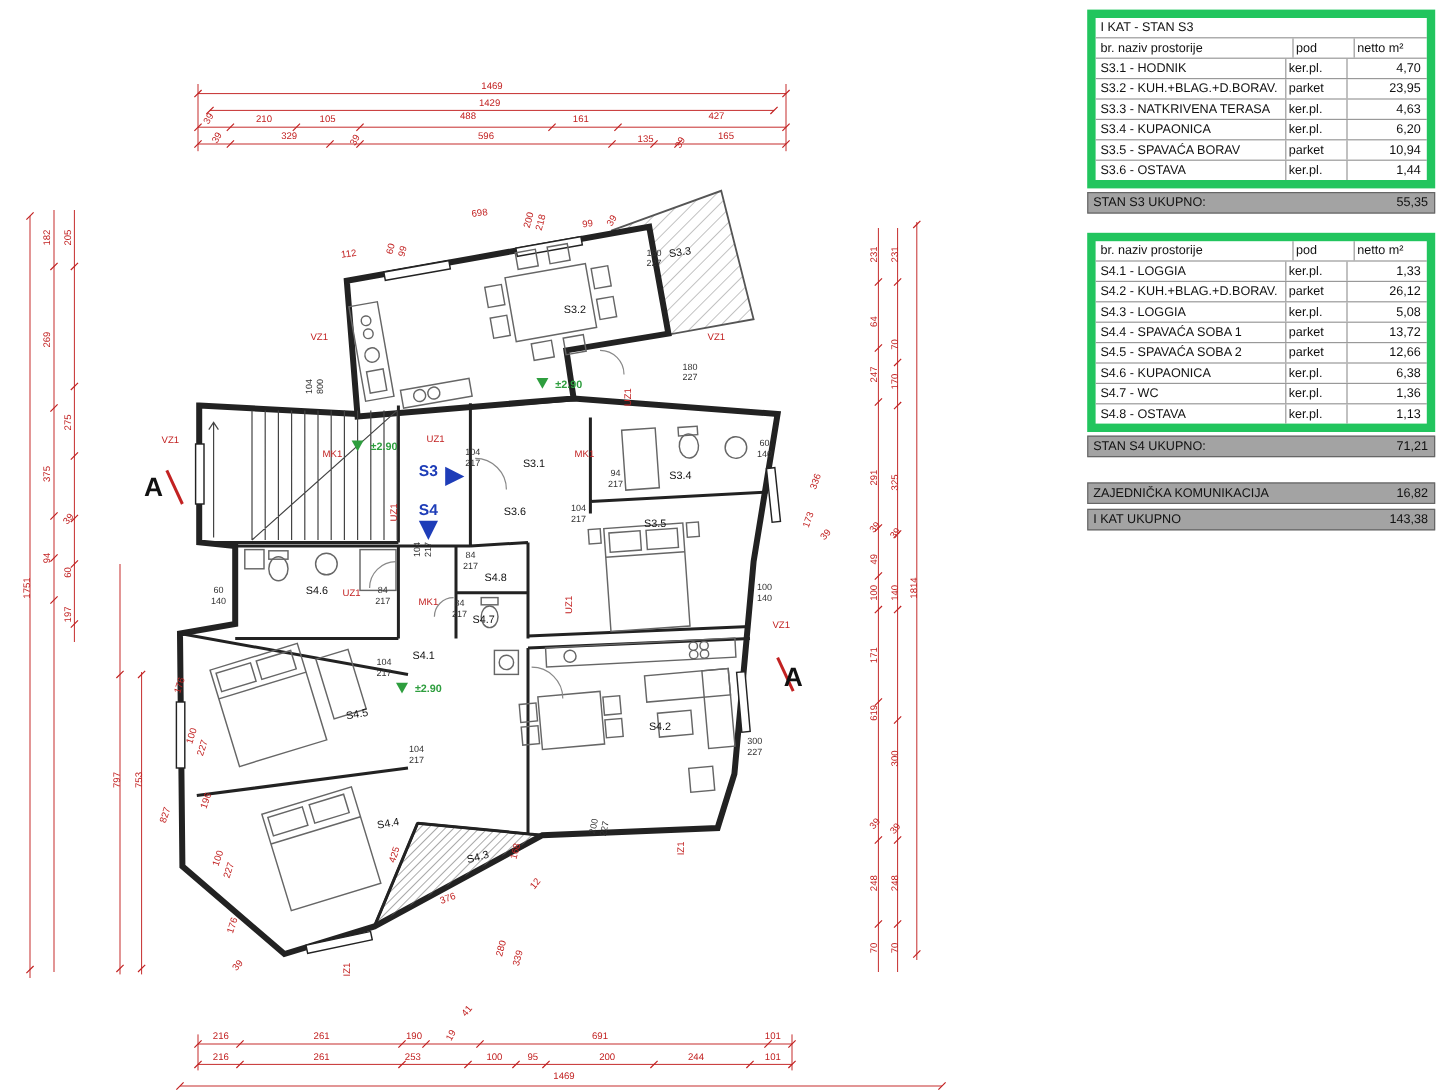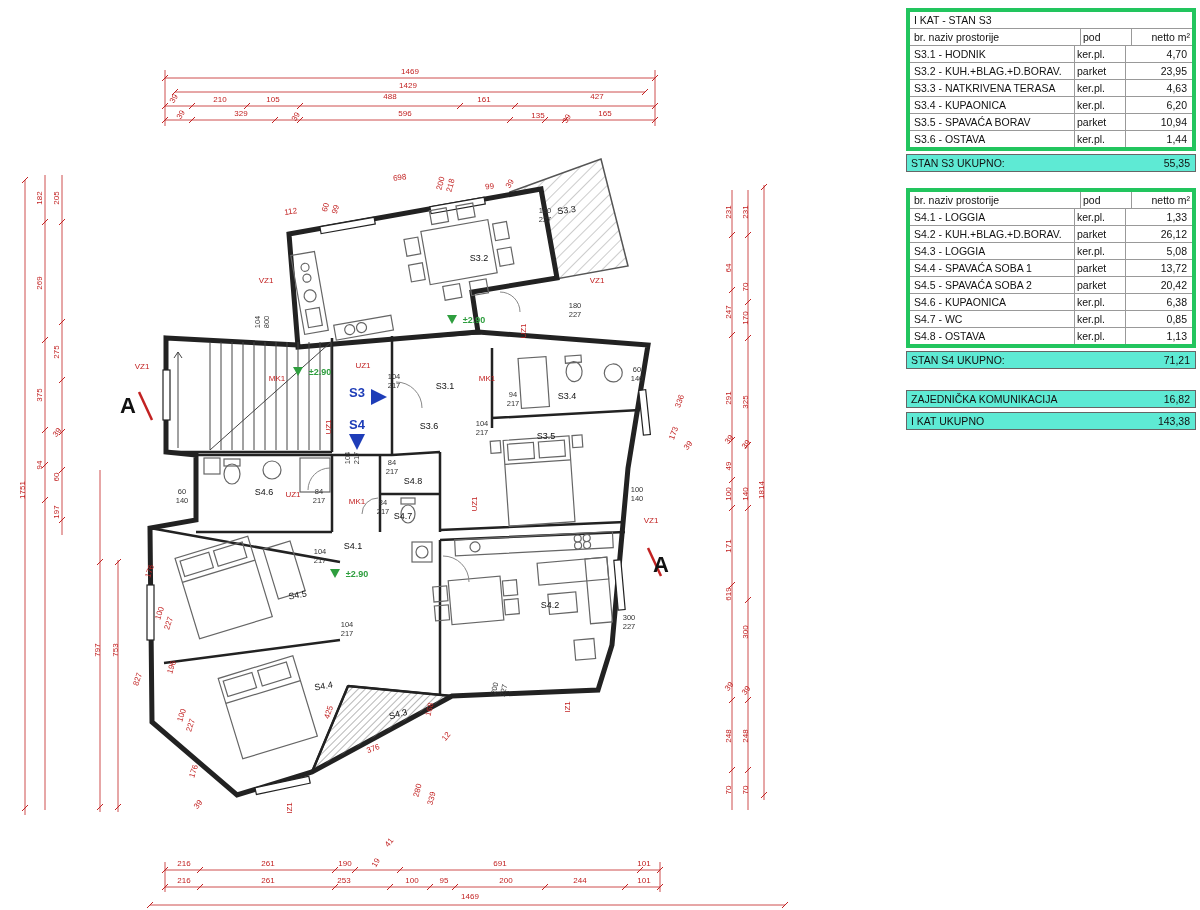--- a/index.html
+++ b/index.html
@@ -1,29 +1,29 @@
 <!DOCTYPE html>
 <html><head>
 <meta charset="utf-8">
 <style>
   html,body{margin:0;padding:0;background:#fff}
   .stage{position:relative;width:1200px;height:910px;background:#fff;overflow:hidden;
          font-family:"Liberation Sans",sans-serif}
   svg text{font-family:"Liberation Sans",sans-serif}
   
   .panel{position:absolute;left:906px;top:8px;width:290px;font-size:10.5px;color:#111}
-  .tbox{border:4px solid #22c55e;background:#fff}
+  .tbox{border:7px solid #22c55e;background:#fff}
   .trow{display:flex;align-items:stretch;border-bottom:1px solid #999;min-height:14px;line-height:14px}
   .tbox .trow:last-child{border-bottom:none}
   .ttitle{display:block;padding:2px 4px;border-bottom:1px solid #999}
   .c1{flex:1;padding:1px 4px;border-right:1px solid #999;white-space:nowrap;overflow:hidden}
   .c2{width:46px;text-align:left;border-right:1px solid #999;padding:1px 2px}
   .c3{width:56px;text-align:right;padding:1px 5px}
-  .c3h{width:56px;text-align:right;padding:1px 2px}
-  .total{border:1px solid #666;margin-top:3px;background:#5eead4}
+  .c3h{width:56px;text-align:left;padding:1px 2px}
+  .total{border:1px solid #666;margin-top:3px;background:#a3a3a3}
   .total .c1{border-right:none}
   #tbl-1{margin-top:16px}
   #summary{margin-top:21px}
   .sum{margin-top:4px}
 </style>
 </head>
 <body>
 
 <div class="stage">
 
@@ -440,31 +440,31 @@
             <div class="c3">5,08</div>
           </div>
           <div class="trow">
             <div class="c1">S4.4 - SPAVAĆA SOBA 1</div>
             <div class="c2">parket</div>
             <div class="c3">13,72</div>
           </div>
           <div class="trow">
             <div class="c1">S4.5 - SPAVAĆA SOBA 2</div>
             <div class="c2">parket</div>
-            <div class="c3">20,42</div>
+            <div class="c3">12,66</div>
           </div>
           <div class="trow">
             <div class="c1">S4.6 - KUPAONICA</div>
             <div class="c2">ker.pl.</div>
             <div class="c3">6,38</div>
           </div>
           <div class="trow">
             <div class="c1">S4.7 - WC</div>
             <div class="c2">ker.pl.</div>
-            <div class="c3">0,85</div>
+            <div class="c3">1,36</div>
           </div>
           <div class="trow">
             <div class="c1">S4.8 - OSTAVA</div>
             <div class="c2">ker.pl.</div>
             <div class="c3">1,13</div>
           </div>
         </div>
         <div class="trow total">
           <div class="c1">STAN S4  UKUPNO:</div>
           <div class="c3">71,21</div>

